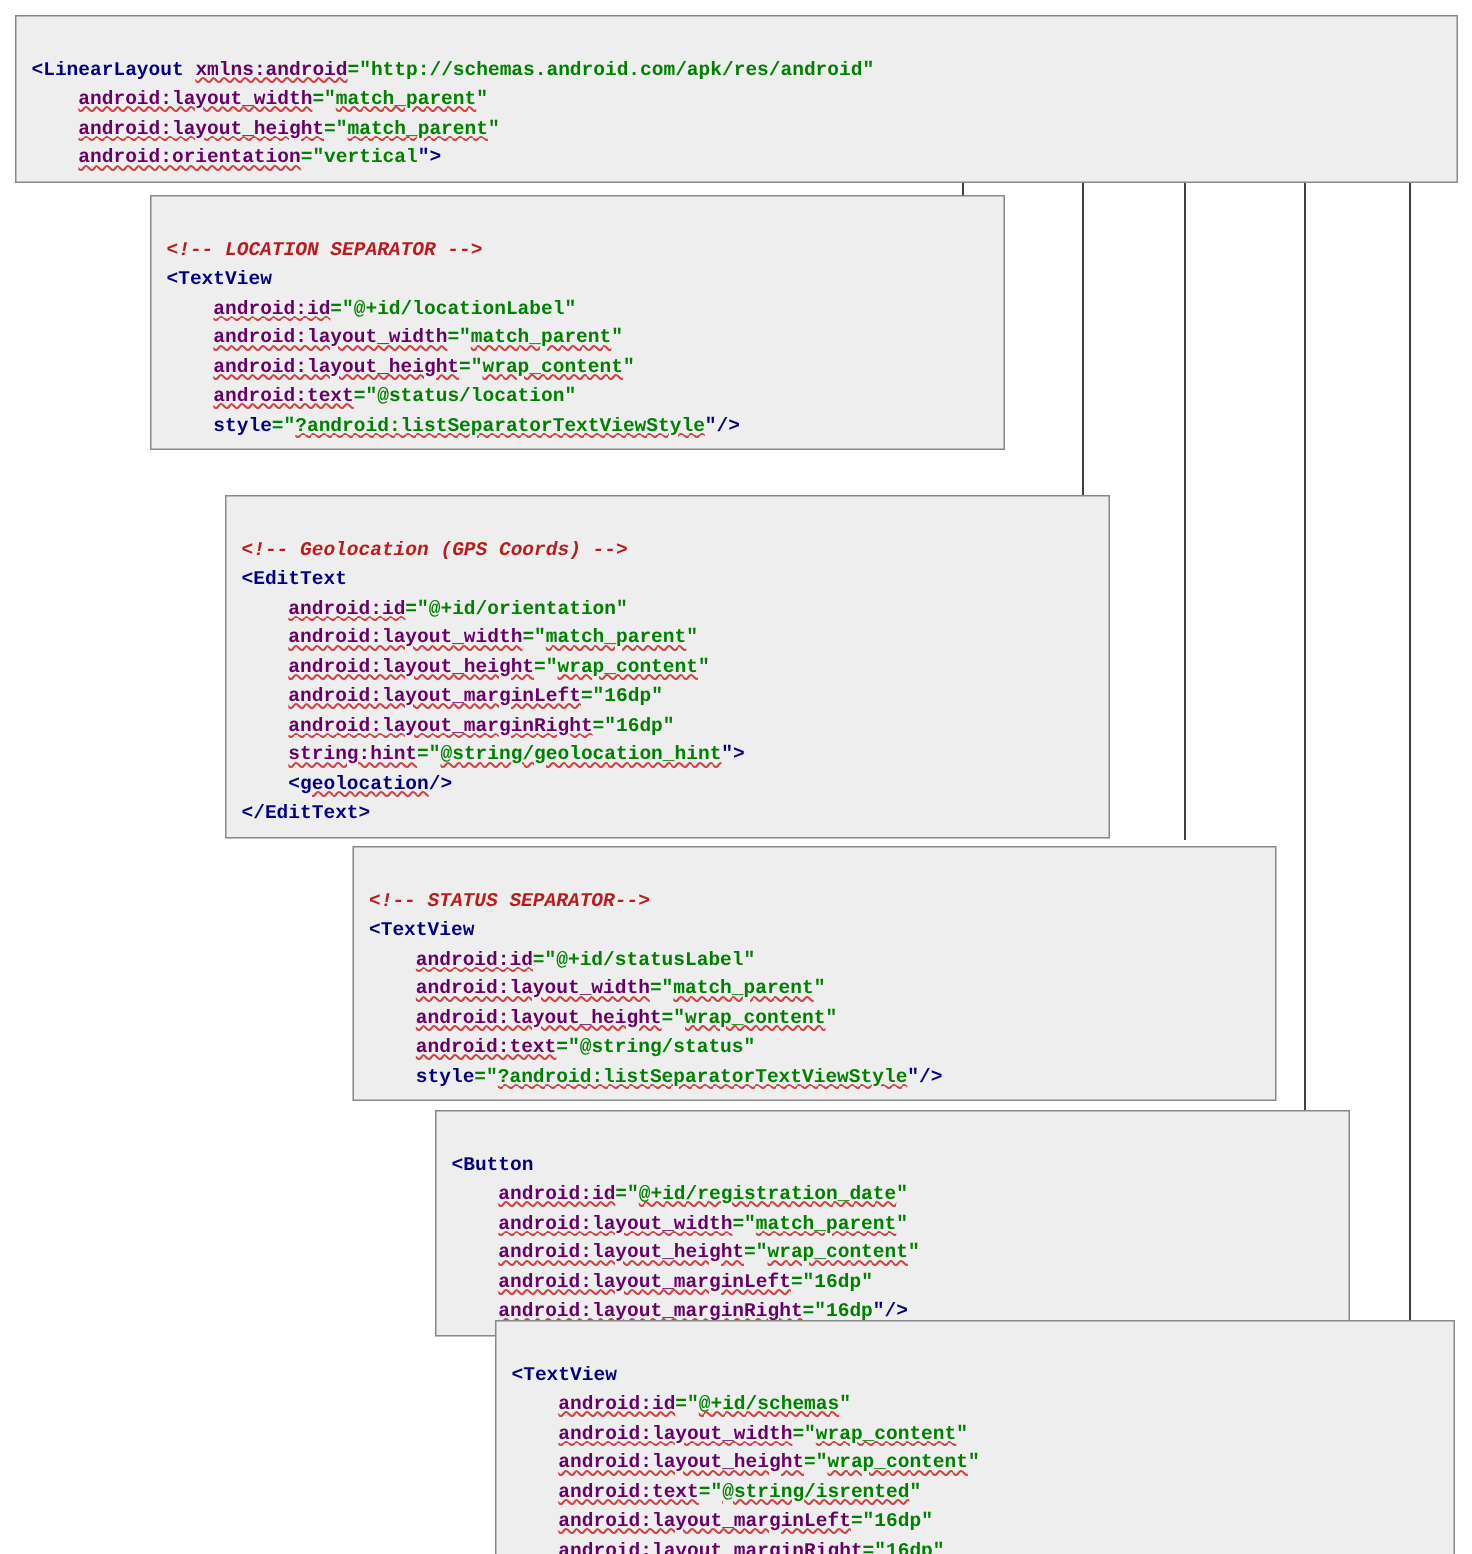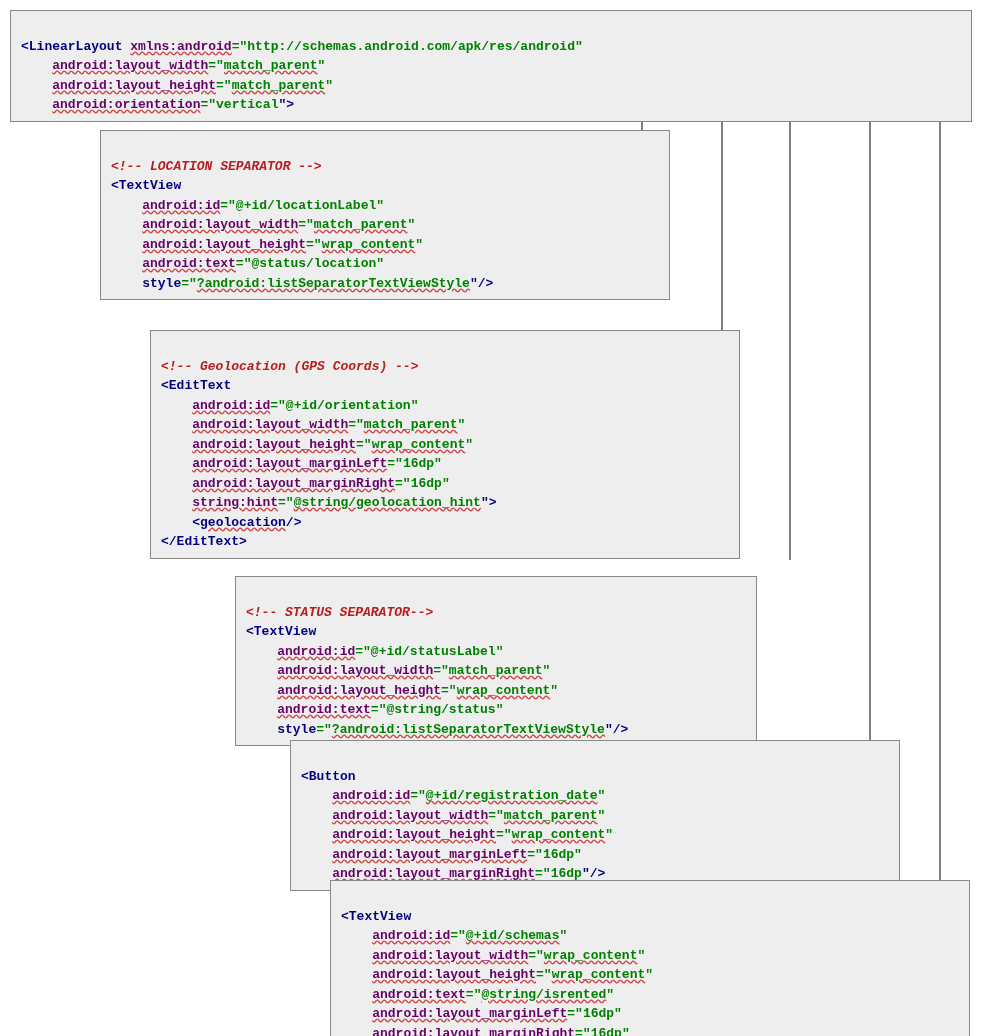--- a/index.html
+++ b/index.html
@@ -72,21 +72,21 @@
 <span><span>    </span><span class="attr">android:id</span><span class="q">="</span><span class="val">@+id/orientation</span><span class="q">"</span></span>
 <span><span>    </span><span class="attr">android:layout_width</span><span class="q">="</span><span class="valu">match_parent</span><span class="q">"</span></span>
 <span><span>    </span><span class="attr">android:layout_height</span><span class="q">="</span><span class="valu">wrap_content</span><span class="q">"</span></span>
 <span><span>    </span><span class="attr">android:layout_marginLeft</span><span class="q">="</span><span class="val">16dp</span><span class="q">"</span></span>
 <span><span>    </span><span class="attr">android:layout_marginRight</span><span class="q">="</span><span class="val">16dp</span><span class="q">"</span></span>
 <span><span>    </span><span class="attr">string:hint</span><span class="q">="</span><span class="valu">@string/geolocation_hint</span><span class="punct">"&gt;</span></span>
 <span><span>    </span><span class="punct">&lt;</span><span class="tag" style="text-decoration: underline wavy #cc4444;">geolocation</span><span class="punct">/&gt;</span></span>
 <span><span class="punct">&lt;/</span><span class="tag">EditText</span><span class="punct">&gt;</span></span>
 </div>
 
-<div class="box" style="left:235px; top:576px; width:522px;">
+<div class="box" style="left:235px; top:564px; width:616px;">
 <span class="comment">&lt;!-- STATUS SEPARATOR--&gt;</span>
 <span><span class="punct">&lt;</span><span class="tag">TextView</span></span>
 <span><span>    </span><span class="attr">android:id</span><span class="q">="</span><span class="val">@+id/statusLabel</span><span class="q">"</span></span>
 <span><span>    </span><span class="attr">android:layout_width</span><span class="q">="</span><span class="valu">match_parent</span><span class="q">"</span></span>
 <span><span>    </span><span class="attr">android:layout_height</span><span class="q">="</span><span class="valu">wrap_content</span><span class="q">"</span></span>
 <span><span>    </span><span class="attr">android:text</span><span class="q">="</span><span class="val">@string/status</span><span class="q">"</span></span>
 <span><span>    </span><span class="tag">style</span><span class="q">="</span><span class="valu">?android:listSeparatorTextViewStyle</span><span class="punct">"/&gt;</span></span>
 </div>
 
 <div class="box" style="left:290px; top:740px; width:610px;">

